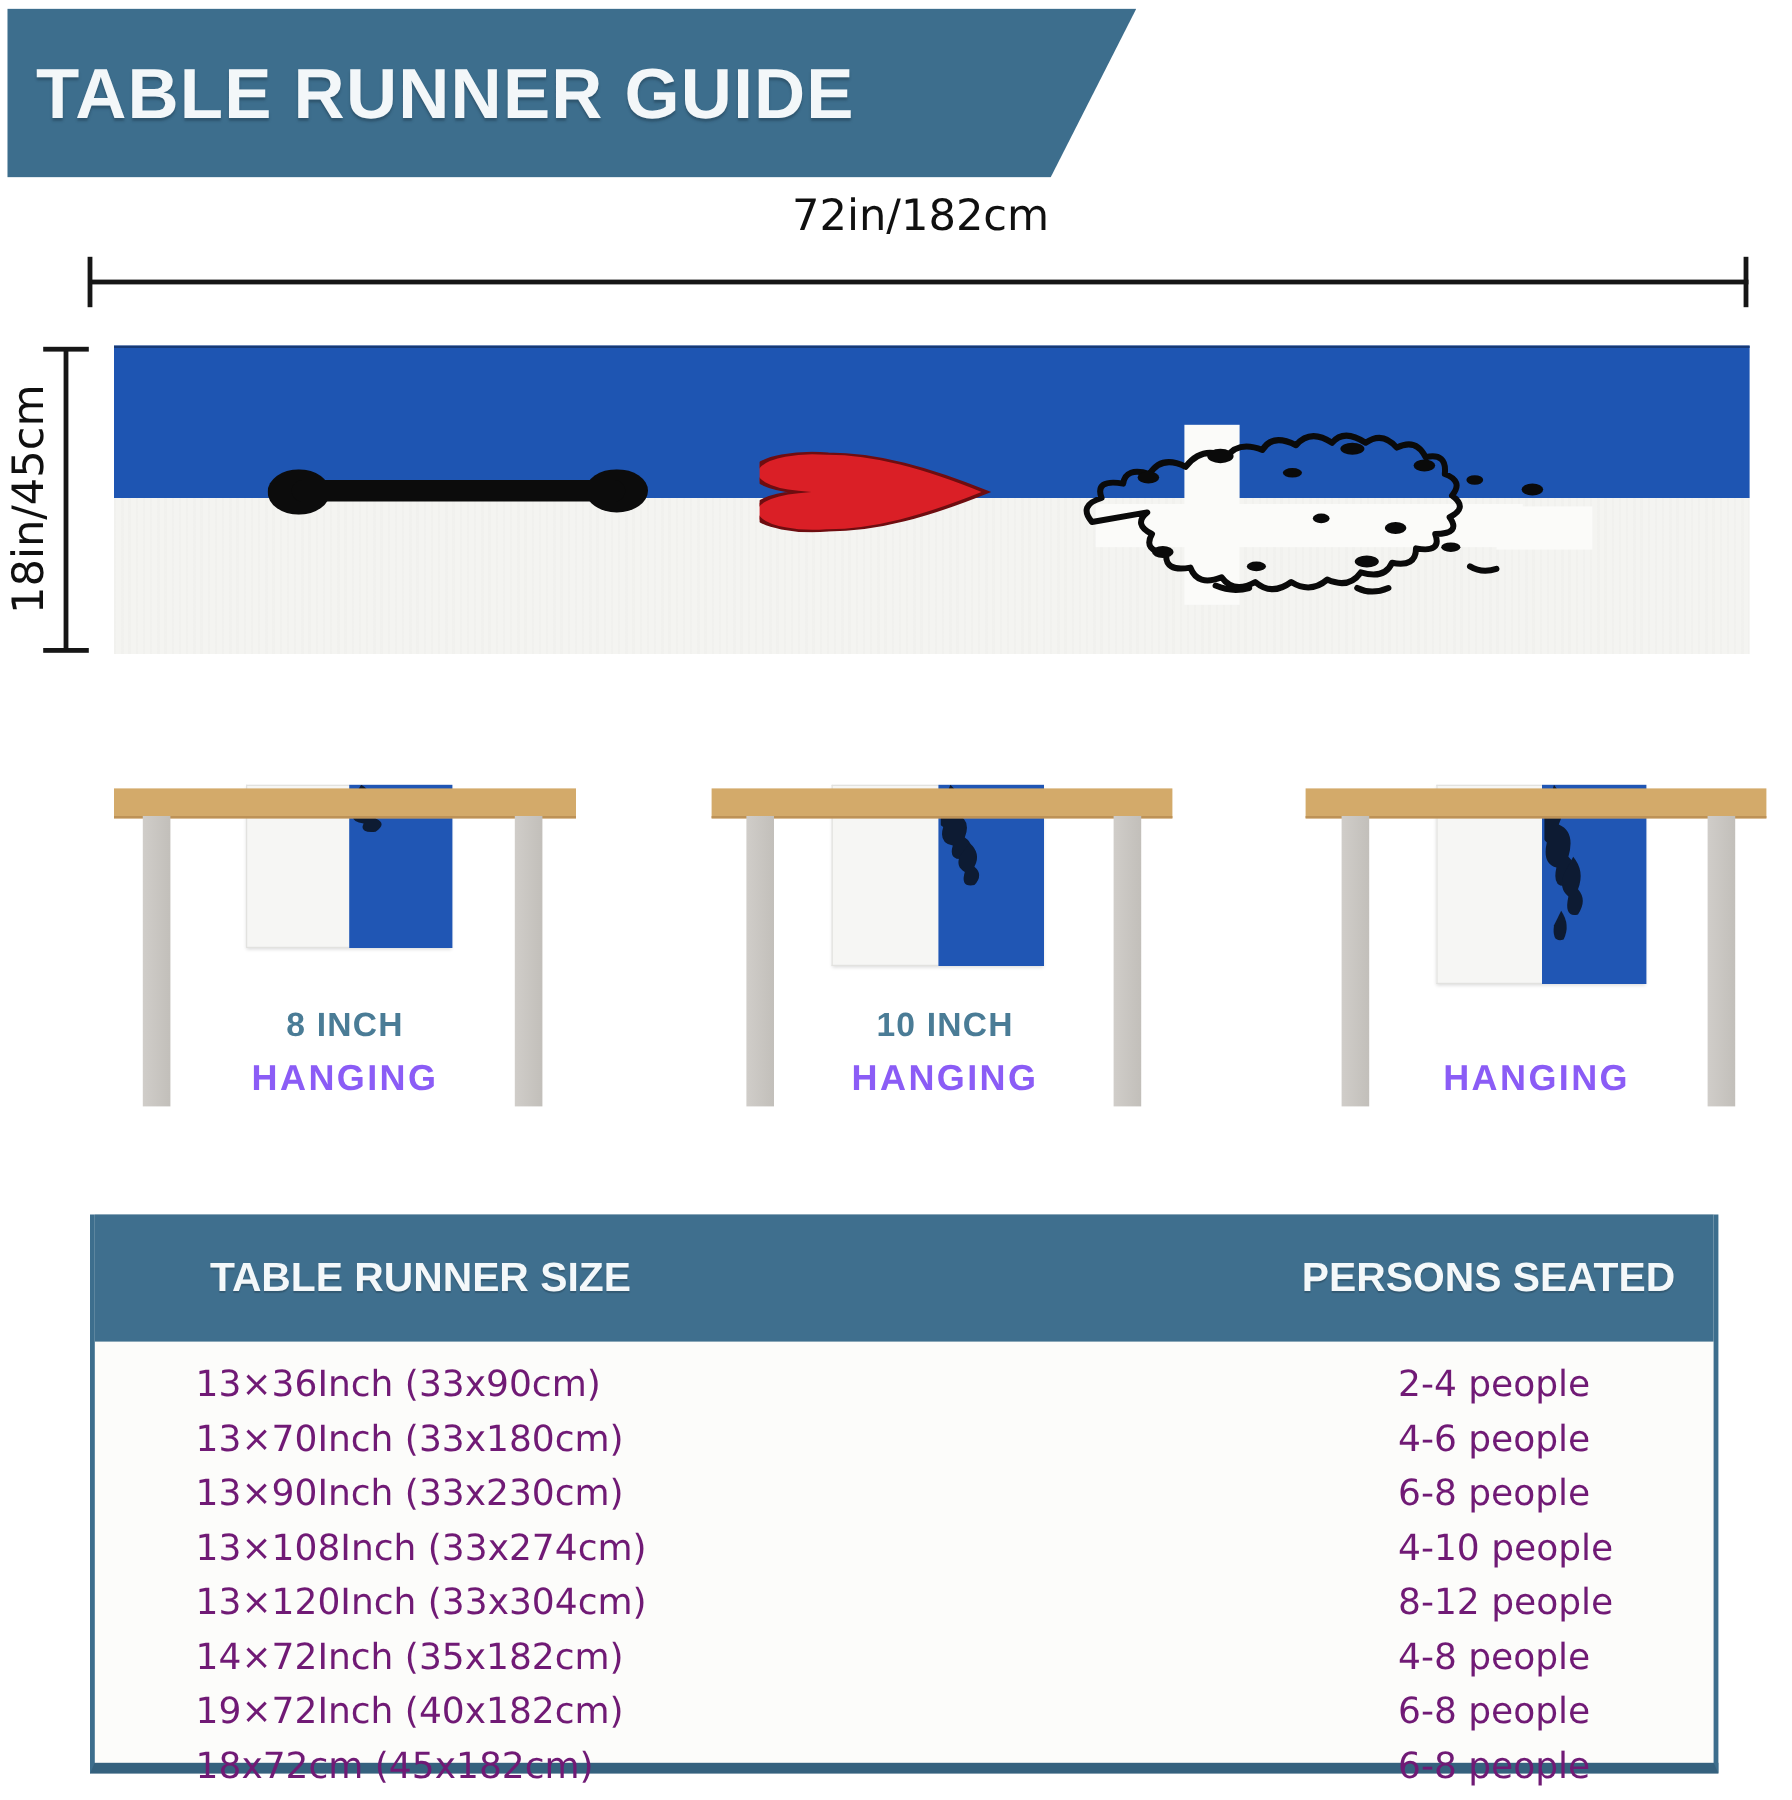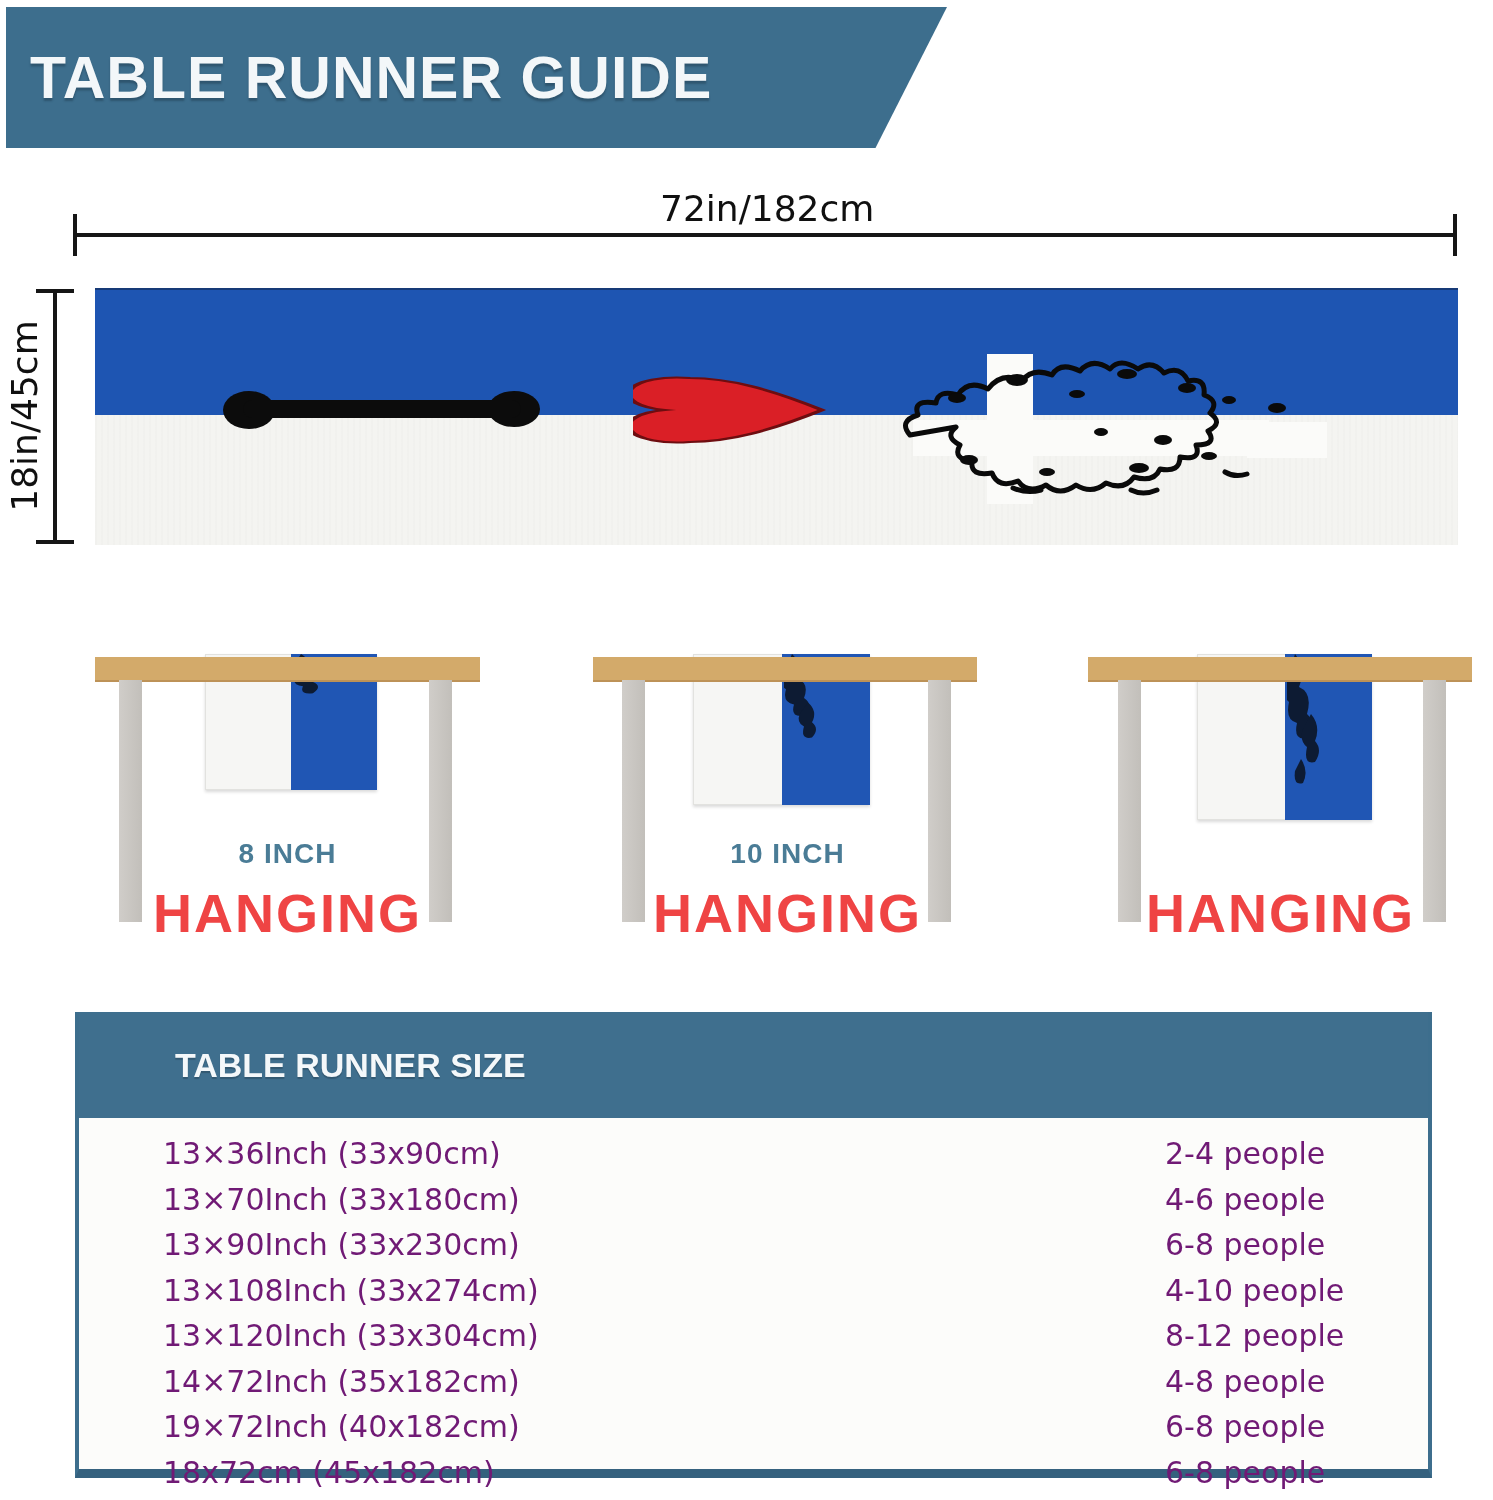--- a/index.html
+++ b/index.html
@@ -17,21 +17,21 @@
   .banner-title{
     color:#f3f7f9;font-weight:bold;font-size:59px;letter-spacing:1px;
     padding-left:24px;white-space:nowrap;
     text-shadow:0 3px 2px rgba(20,40,55,.35);
   }
   
   .mlabel{
     font-family:"DejaVu Sans",sans-serif;color:#101010;font-size:36px;
     position:absolute;white-space:nowrap;
   }
-  .mlabel-w{left:660px;top:188px;text-align:right;}
+  .mlabel-w{left:660px;top:160px;text-align:right;}
   .mlabel-h{left:24px;top:416px;transform:translate(-50%,-50%) rotate(-90deg);}
   .mline-h{position:absolute;left:75px;top:233px;width:1382px;height:4px;background:#161616;}
   .mcap-v{position:absolute;width:4px;height:42px;top:214px;background:#161616;}
   .mline-v{position:absolute;left:53px;top:291px;width:4px;height:252px;background:#161616;}
   .mcap-h{position:absolute;left:36px;width:38px;height:4px;background:#161616;}
   
   .runner{position:absolute;left:95px;top:288px;width:1363px;height:257px;}
   .runner-blue{position:absolute;left:0;top:0;width:100%;height:127px;background:#1e55b2;border-top:2px solid #173a77;box-sizing:border-box;}
   .runner-white{
     position:absolute;left:0;top:127px;width:100%;height:130px;background:#f4f4f1;
@@ -60,21 +60,21 @@
   .mini-frag{position:absolute;left:2px;top:0;width:46px;}
   .card-1 .mini-frag{height:70px;}
   .card-2 .mini-frag{height:110px;}
   .card-3 .mini-frag{height:150px;}
   .hang-size{
     position:absolute;left:0;width:100%;top:208px;text-align:center;
     color:#4a7c96;font-weight:bold;font-size:28px;letter-spacing:1px;
   }
   .hang-sub{
     position:absolute;left:0;width:100%;top:252px;text-align:center;
-    color:#ef4444;font-weight:bold;font-size:54px;letter-spacing:2px;
+    color:#8b5cf6;font-weight:bold;font-size:30px;letter-spacing:2px;
   }
   
   .sizetable{
     position:absolute;left:75px;top:1012px;width:1357px;height:466px;
     background:#fcfcfa;box-sizing:border-box;
     border-left:4px solid #3d6e8d;border-right:4px solid #3d6e8d;border-bottom:9px solid #35617e;
   }
   .sizetable-header{position:relative;height:106px;background:#3f6f8e;}
   .h-cell{
     position:absolute;top:50%;transform:translateY(-50%);
@@ -193,20 +193,21 @@
     </div>
     <div class="tabletop"></div>
     <div class="leg leg-l"></div>
     <div class="leg leg-r"></div>
     <div class="hang-sub">HANGING</div>
   </div>
 
   <div class="sizetable">
     <div class="sizetable-header">
       <div class="h-cell h-size">TABLE RUNNER SIZE</div>
+      <div class="h-cell h-persons">PERSONS SEATED</div>
     </div>
     <div class="rows">
       <div class="trow">
         <div class="cell cell-size">13×36Inch (33x90cm)</div>
         <div class="cell cell-persons">2-4 people</div>
       </div>
       <div class="trow">
         <div class="cell cell-size">13×70Inch (33x180cm)</div>
         <div class="cell cell-persons">4-6 people</div>
       </div>

